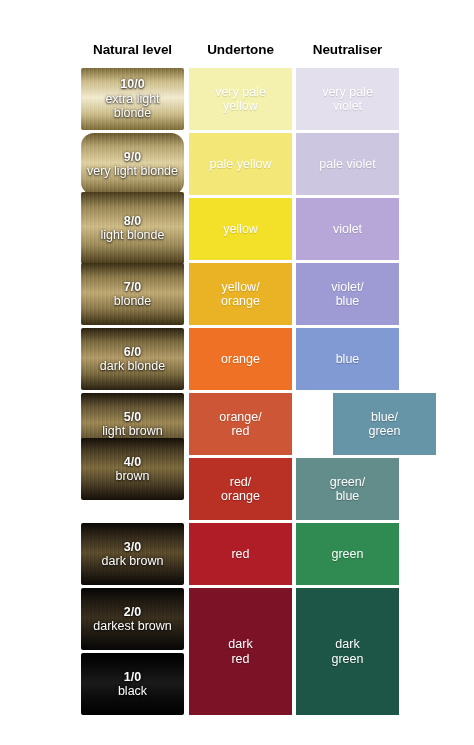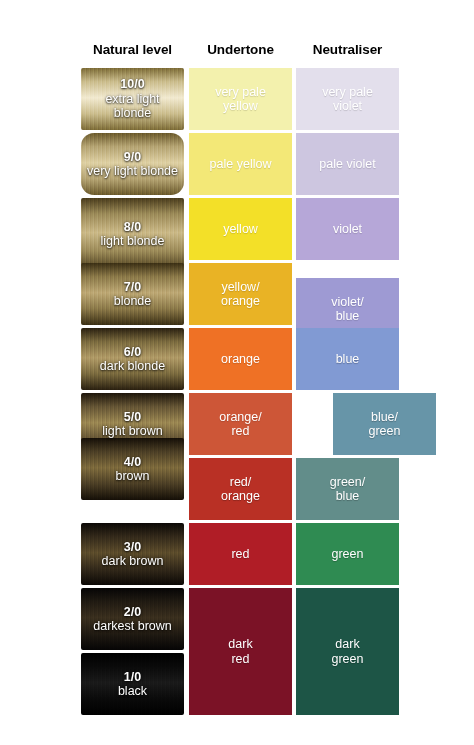--- a/index.html
+++ b/index.html
@@ -139,36 +139,36 @@
       </div>
       <div class="cell hair" style="top: 65px; height: 62px; background: linear-gradient(rgb(107, 90, 44) 0%, rgb(181, 164, 115) 22%, rgb(222, 208, 163) 48%, rgb(181, 164, 115) 74%, rgb(107, 90, 44) 100%); border-radius: 13px;">
         <span class="label"><span class="code">9/0</span><br><span>very light blonde</span></span>
       </div>
       <div class="cell tone pale-text" style="top: 65px; height: 62px; background: rgb(243, 232, 119);">
         <span class="label">pale yellow</span>
       </div>
       <div class="cell neut pale-text" style="top: 65px; height: 62px; background: rgb(205, 198, 224);">
         <span class="label">pale violet</span>
       </div>
-      <div class="cell hair" style="top: 130px; height: 72px; background: linear-gradient(rgb(74, 60, 28) 0%, rgb(155, 138, 88) 22%, rgb(203, 185, 135) 48%, rgb(155, 138, 88) 74%, rgb(74, 60, 28) 100%);">
+      <div class="cell hair" style="top: 124px; height: 72px; background: linear-gradient(rgb(74, 60, 28) 0%, rgb(155, 138, 88) 22%, rgb(203, 185, 135) 48%, rgb(155, 138, 88) 74%, rgb(74, 60, 28) 100%);">
         <span class="label"><span class="code">8/0</span><br><span>light blonde</span></span>
       </div>
       <div class="cell tone pale-text" style="top: 130px; height: 62px; background: rgb(243, 224, 40);">
         <span class="label">yellow</span>
       </div>
       <div class="cell neut pale-text" style="top: 130px; height: 62px; background: rgb(182, 167, 216);">
         <span class="label">violet</span>
       </div>
       <div class="cell hair" style="top: 195px; height: 62px; background: linear-gradient(rgb(59, 47, 20) 0%, rgb(138, 120, 72) 22%, rgb(189, 168, 116) 48%, rgb(138, 120, 72) 74%, rgb(59, 47, 20) 100%);">
         <span class="label"><span class="code">7/0</span><br><span>blonde</span></span>
       </div>
       <div class="cell tone pale-text" style="top: 195px; height: 62px; background: rgb(233, 179, 37);">
         <span class="label">yellow/<br>orange</span>
       </div>
-      <div class="cell neut pale-text" style="top: 210px; height: 62px; background: rgb(158, 154, 211);">
+      <div class="cell neut pale-text" style="top: 195px; height: 62px; background: rgb(158, 154, 211);">
         <span class="label">violet/<br>blue</span>
       </div>
       <div class="cell hair" style="top: 260px; height: 62px; background: linear-gradient(rgb(42, 32, 16) 0%, rgb(122, 106, 62) 22%, rgb(176, 154, 102) 48%, rgb(122, 106, 62) 74%, rgb(42, 32, 16) 100%);">
         <span class="label"><span class="code">6/0</span><br><span>dark blonde</span></span>
       </div>
       <div class="cell tone pale-text" style="top: 260px; height: 62px; background: rgb(239, 113, 37);">
         <span class="label">orange</span>
       </div>
       <div class="cell neut" style="top: 260px; height: 62px; background: rgb(129, 154, 211);">
         <span class="label">blue</span>

